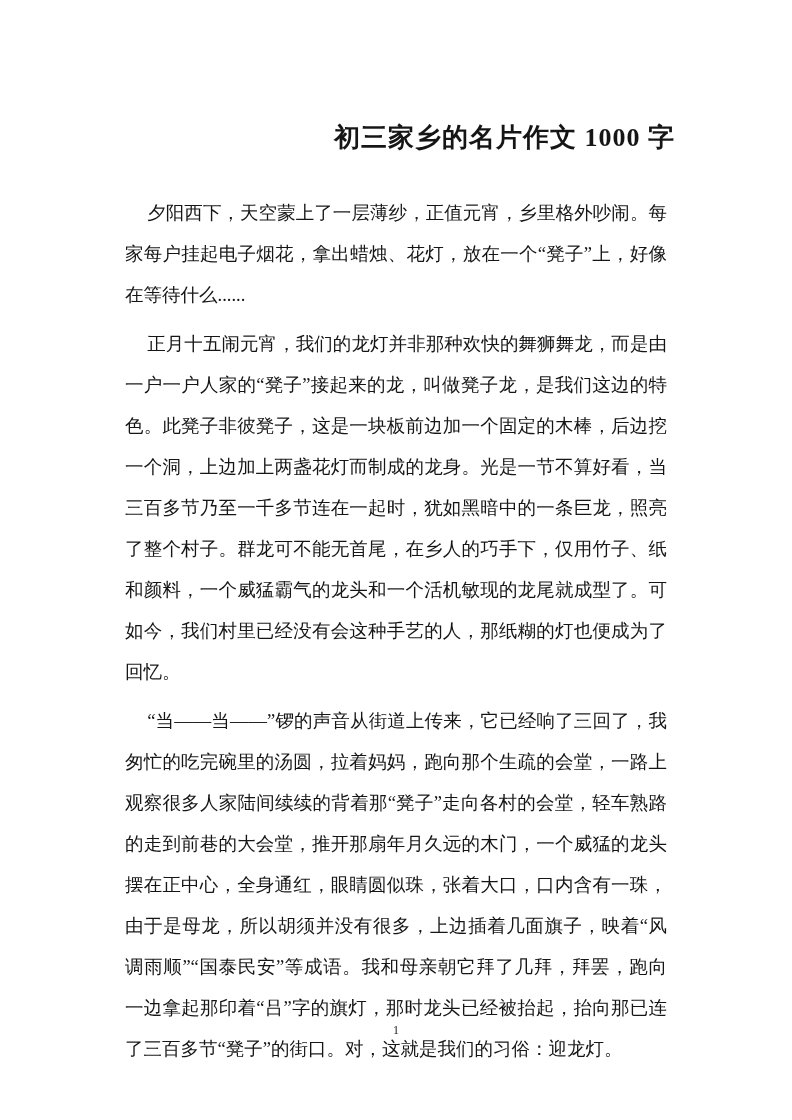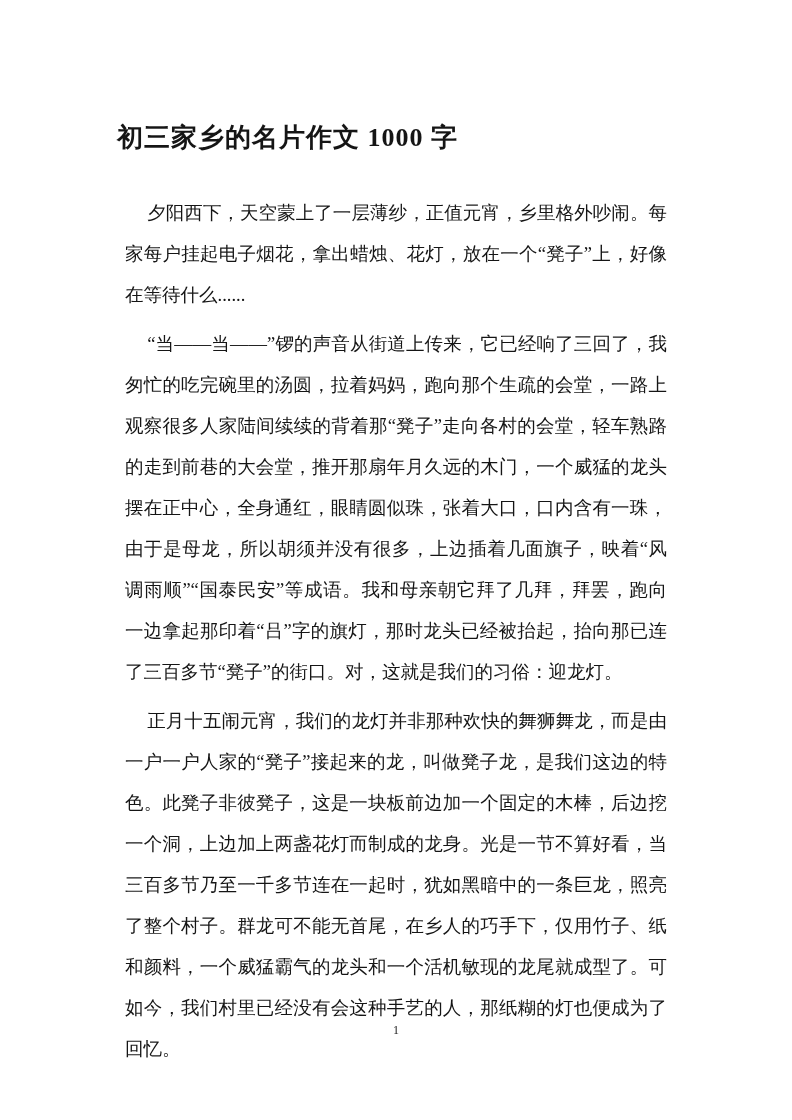--- a/index.html
+++ b/index.html
@@ -18,21 +18,21 @@
   }
   .content {
     width: 558px;
     margin: 0 auto;
     padding-top: 120px;
   }
   .doc-title {
     font-size: 26px;
     line-height: 36px;
     font-weight: 700;
-    text-align: left;
+    text-align: right;
     margin: 0 0 37px 0;
     letter-spacing: 1px;
   }
   .body-text p {
     font-size: 18.5px;
     line-height: 41px;
     margin: 8px;
     text-align: justify;
     text-indent: 1.2em;
     word-break: break-all;
@@ -49,18 +49,18 @@
   }
 </style>
 </head>
 <body>
 
 <div class="page">
   <div class="content">
     <h1 class="doc-title">初三家乡的名片作文 1000 字</h1>
     <div class="body-text">
       <p>夕阳西下，天空蒙上了一层薄纱，正值元宵，乡里格外吵闹。每家每户挂起电子烟花，拿出蜡烛、花灯，放在一个“凳子”上，好像在等待什么......</p>
+      <p>正月十五闹元宵，我们的龙灯并非那种欢快的舞狮舞龙，而是由一户一户人家的“凳子”接起来的龙，叫做凳子龙，是我们这边的特色。此凳子非彼凳子，这是一块板前边加一个固定的木棒，后边挖一个洞，上边加上两盏花灯而制成的龙身。光是一节不算好看，当三百多节乃至一千多节连在一起时，犹如黑暗中的一条巨龙，照亮了整个村子。群龙可不能无首尾，在乡人的巧手下，仅用竹子、纸和颜料，一个威猛霸气的龙头和一个活机敏现的龙尾就成型了。可如今，我们村里已经没有会这种手艺的人，那纸糊的灯也便成为了回忆。</p>
       <p>“当——当——”锣的声音从街道上传来，它已经响了三回了，我匆忙的吃完碗里的汤圆，拉着妈妈，跑向那个生疏的会堂，一路上观察很多人家陆间续续的背着那“凳子”走向各村的会堂，轻车熟路的走到前巷的大会堂，推开那扇年月久远的木门，一个威猛的龙头摆在正中心，全身通红，眼睛圆似珠，张着大口，口内含有一珠，由于是母龙，所以胡须并没有很多，上边插着几面旗子，映着“风调雨顺”“国泰民安”等成语。我和母亲朝它拜了几拜，拜罢，跑向一边拿起那印着“吕”字的旗灯，那时龙头已经被抬起，抬向那已连了三百多节“凳子”的街口。对，这就是我们的习俗：迎龙灯。</p>
-      <p>正月十五闹元宵，我们的龙灯并非那种欢快的舞狮舞龙，而是由一户一户人家的“凳子”接起来的龙，叫做凳子龙，是我们这边的特色。此凳子非彼凳子，这是一块板前边加一个固定的木棒，后边挖一个洞，上边加上两盏花灯而制成的龙身。光是一节不算好看，当三百多节乃至一千多节连在一起时，犹如黑暗中的一条巨龙，照亮了整个村子。群龙可不能无首尾，在乡人的巧手下，仅用竹子、纸和颜料，一个威猛霸气的龙头和一个活机敏现的龙尾就成型了。可如今，我们村里已经没有会这种手艺的人，那纸糊的灯也便成为了回忆。</p>
     </div>
   </div>
   <div class="page-number">1</div>
 </div>
 
 </body></html>

